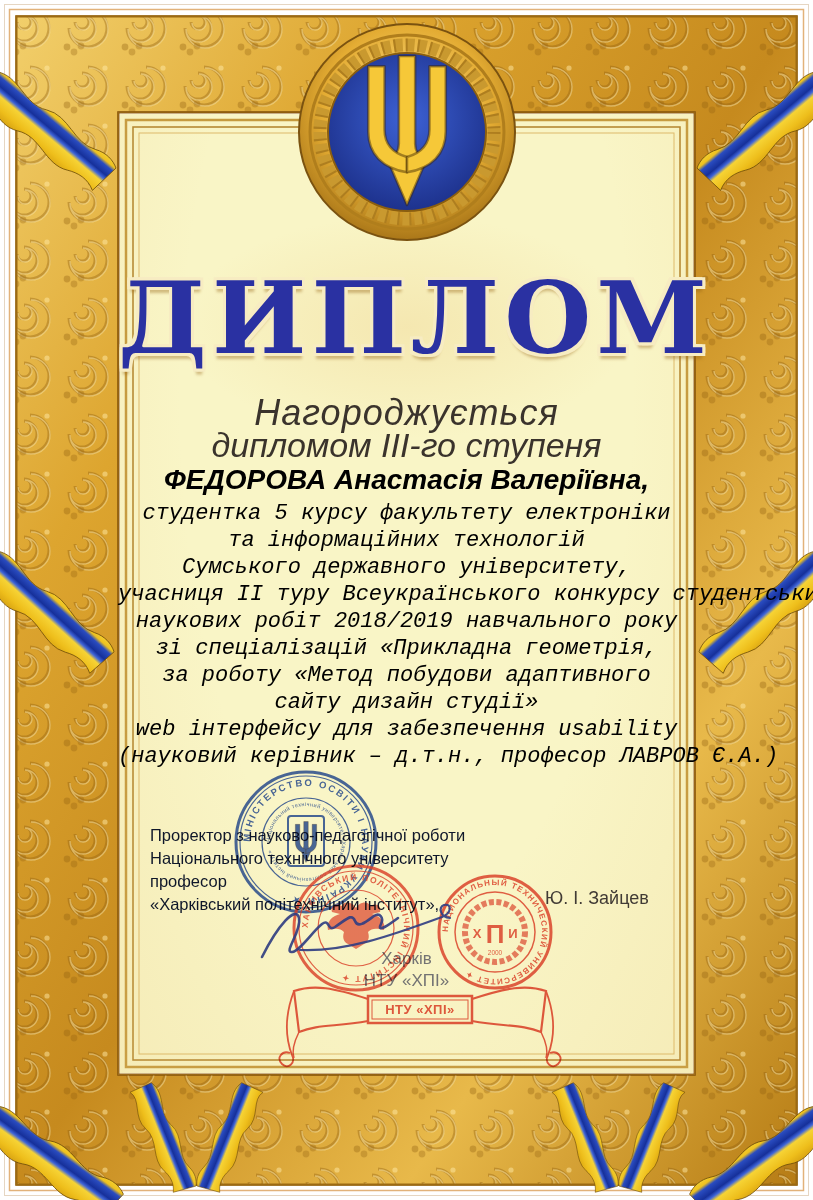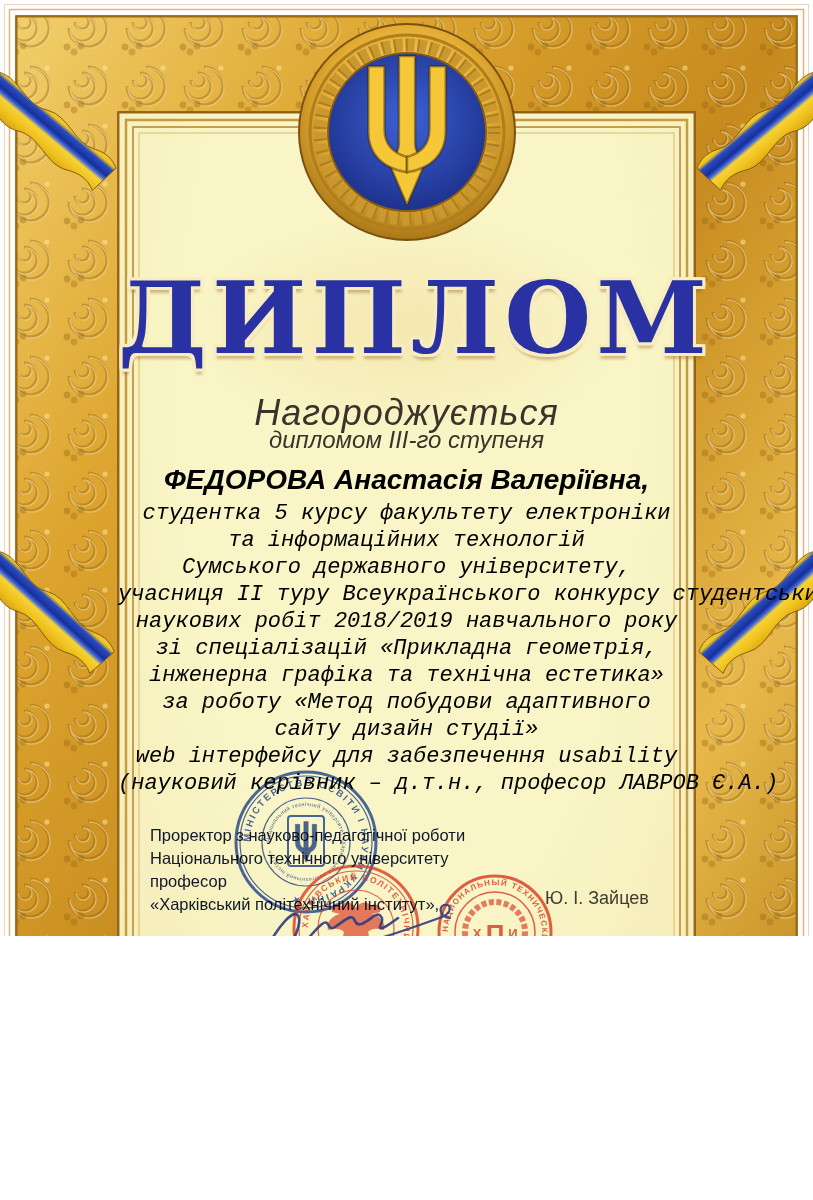--- a/index.html
+++ b/index.html
@@ -1,30 +1,30 @@
 <!DOCTYPE html>
 <html><head>
 <meta charset="utf-8">
 <style>
   html,body{margin:0;padding:0;background:#ffffff;}
-  .page{position:relative;width:813px;height:936px;background:#ffffff;overflow:hidden;
+  .page{position:relative;width:813px;height:1200px;background:#ffffff;overflow:hidden;
         font-family:"Liberation Sans",sans-serif;}
   .frame-svg,.stamps-svg{position:absolute;left:0;top:0;}
   .emblem-svg{position:absolute;left:296px;top:20px;}
   .paper-tint{position:absolute;left:118px;top:112px;width:577px;height:963px;pointer-events:none;
       background:
         radial-gradient(320px 160px at 50% 215px, rgba(233,196,120,.28), rgba(233,196,120,0) 70%),
         radial-gradient(ellipse at 50% 30%, rgba(255,252,220,0) 55%, rgba(226,186,105,.16) 100%);}
   .center-col{position:absolute;left:118px;width:577px;text-align:center;color:#3A332C;}
   .title{top:266px;font-family:"DejaVu Serif","Liberation Serif",serif;font-weight:bold;
      font-size:100px;line-height:104px;letter-spacing:5px;color:#2A31A2;white-space:nowrap;
      text-shadow:-3px -3px 0 #F7ECC2,3px -3px 0 #F7ECC2,-3px 3px 0 #F7ECC2,3px 3px 0 #F7ECC2,
        -3px 0 0 #F7ECC2,3px 0 0 #F7ECC2,0 -3px 0 #F7ECC2,0 3px 0 #F7ECC2,0 6px 3px rgba(150,100,20,.40);}
   .award1{top:392px;font-size:36px;font-style:italic;letter-spacing:1px;}
-  .award2{top:426px;font-size:24px;font-style:italic;}
+  .award2{top:426px;font-size:34px;font-style:italic;}
   .recipient{top:464px;font-size:28px;font-style:italic;font-weight:bold;color:#000000;white-space:nowrap;}
   .bodytext{top:500px;font-size:22px;line-height:27px;font-style:italic;color:#000000;font-family:Liberation Mono, monospace;}
   .bodytext div{white-space:nowrap;}
   .signatory{position:absolute;left:150px;top:824px;font-size:16.5px;line-height:23px;color:#0f172a;text-align:left;}
   .sig-name{position:absolute;left:545px;top:888px;font-size:18px;color:#413B35;}
   .issue{top:948px;font-size:17px;line-height:22px;color:#737373;}
   .st{font-family:"Liberation Sans",sans-serif;font-weight:bold;}
 </style>
 </head>
 <body>
@@ -123,21 +123,20 @@
   <div class="center-col award2">дипломом III-го ступеня</div>
   <div class="center-col recipient">ФЕДОРОВА Анастасія Валеріївна,</div>
 
   <div class="center-col bodytext">
     <div>студентка 5 курсу факультету електроніки</div>
     <div>та інформаційних технологій</div>
     <div>Сумського державного університету,</div>
     <div>учасниця II туру Всеукраїнського конкурсу студентських</div>
     <div>наукових робіт 2018/2019 навчального року</div>
     <div>зі спеціалізацій «Прикладна геометрія,</div>
-    <div>інженерна графіка та технічна естетика»</div>
     <div>за роботу «Метод побудови адаптивного</div>
     <div>сайту дизайн студії»</div>
     <div>web інтерфейсу для забезпечення usability</div>
     <div>(науковий керівник – д.т.н., професор ЛАВРОВ Є.А.)</div>
   </div>
 
   <div class="signatory">
     <div>Проректор з науково-педагогічної роботи</div>
     <div>Національного технічного університету</div>
     <div>професор</div>

